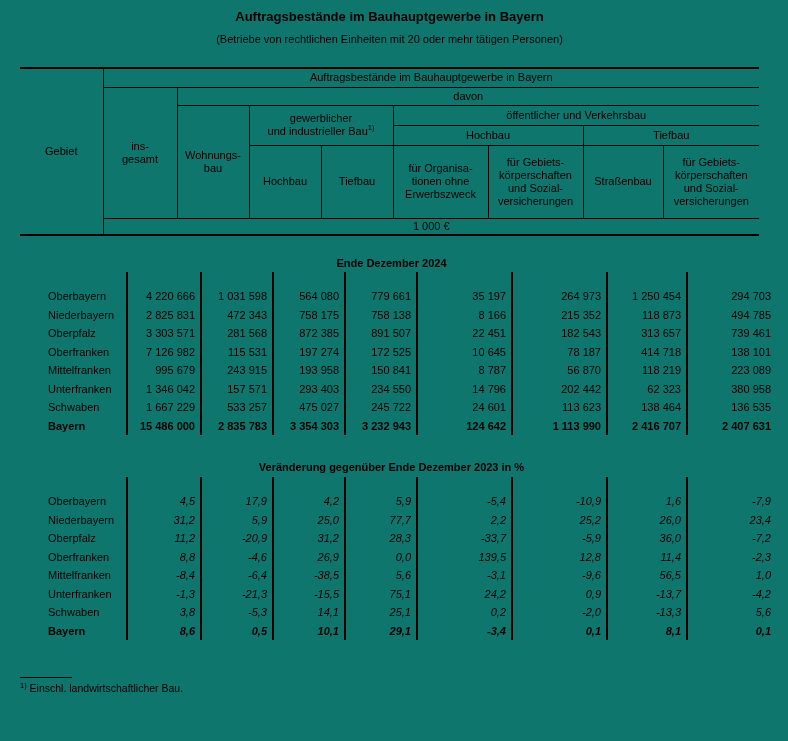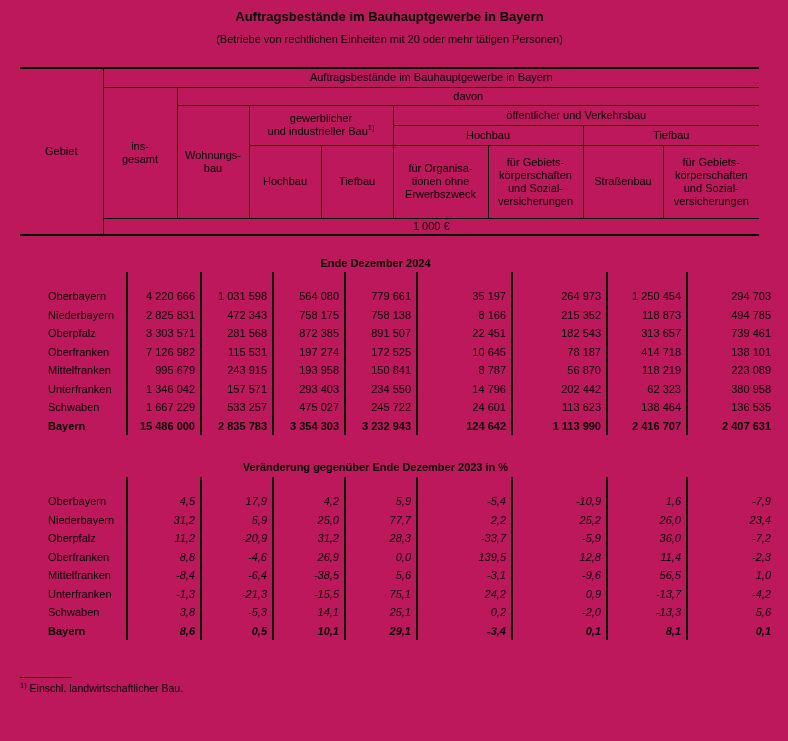--- a/index.html
+++ b/index.html
@@ -1,17 +1,17 @@
 <!DOCTYPE html>
 <html><head>
 <meta charset="utf-8">
 <style>
   html,body { margin:0; padding:0; background:#fff; }
   .page {
-    position:relative; width:788px; height:741px; background:#be185d;
+    position:relative; width:788px; height:741px; background:#0f766e;
     font-family:"Liberation Sans", sans-serif; color:#000;
     overflow:hidden;
   }
   .title {
     position:absolute; top:9px; left:20px; width:739px;
     text-align:center; font-size:13px; font-weight:bold;
   }
   .subtitle {
     position:absolute; top:33px; left:20px; width:739px;
     text-align:center; font-size:11px;
@@ -30,21 +30,21 @@
   .rA { height:19px; } .rB { height:18px; }
   .rC { height:20px; } .rD { height:20px; }
   .rE { height:73px; } .rF { height:17px; }
   .b-r { border-right:1px solid #000; }
   .b-b { border-bottom:1px solid #000; }
   .t-b { border-top:1px solid #000;margin-top:28px; }
   sup.fnm { font-size:7.5px; vertical-align:super; line-height:0; }
 
   
   .sec-heading {
-    position:absolute; left:6px; width:739px; text-align:center;
+    position:absolute; left:22px; width:739px; text-align:center;
     font-size:11px; font-weight:bold; height:14px; line-height:14px;
   }
   .sec1-heading { top:256px; }
   .sec2-heading { top:460px; }
 
   
   .data-table {
     position:absolute; left:20px; width:739px;
     border-collapse:collapse; table-layout:fixed; font-size:11px;margin-left:24px;
   }

